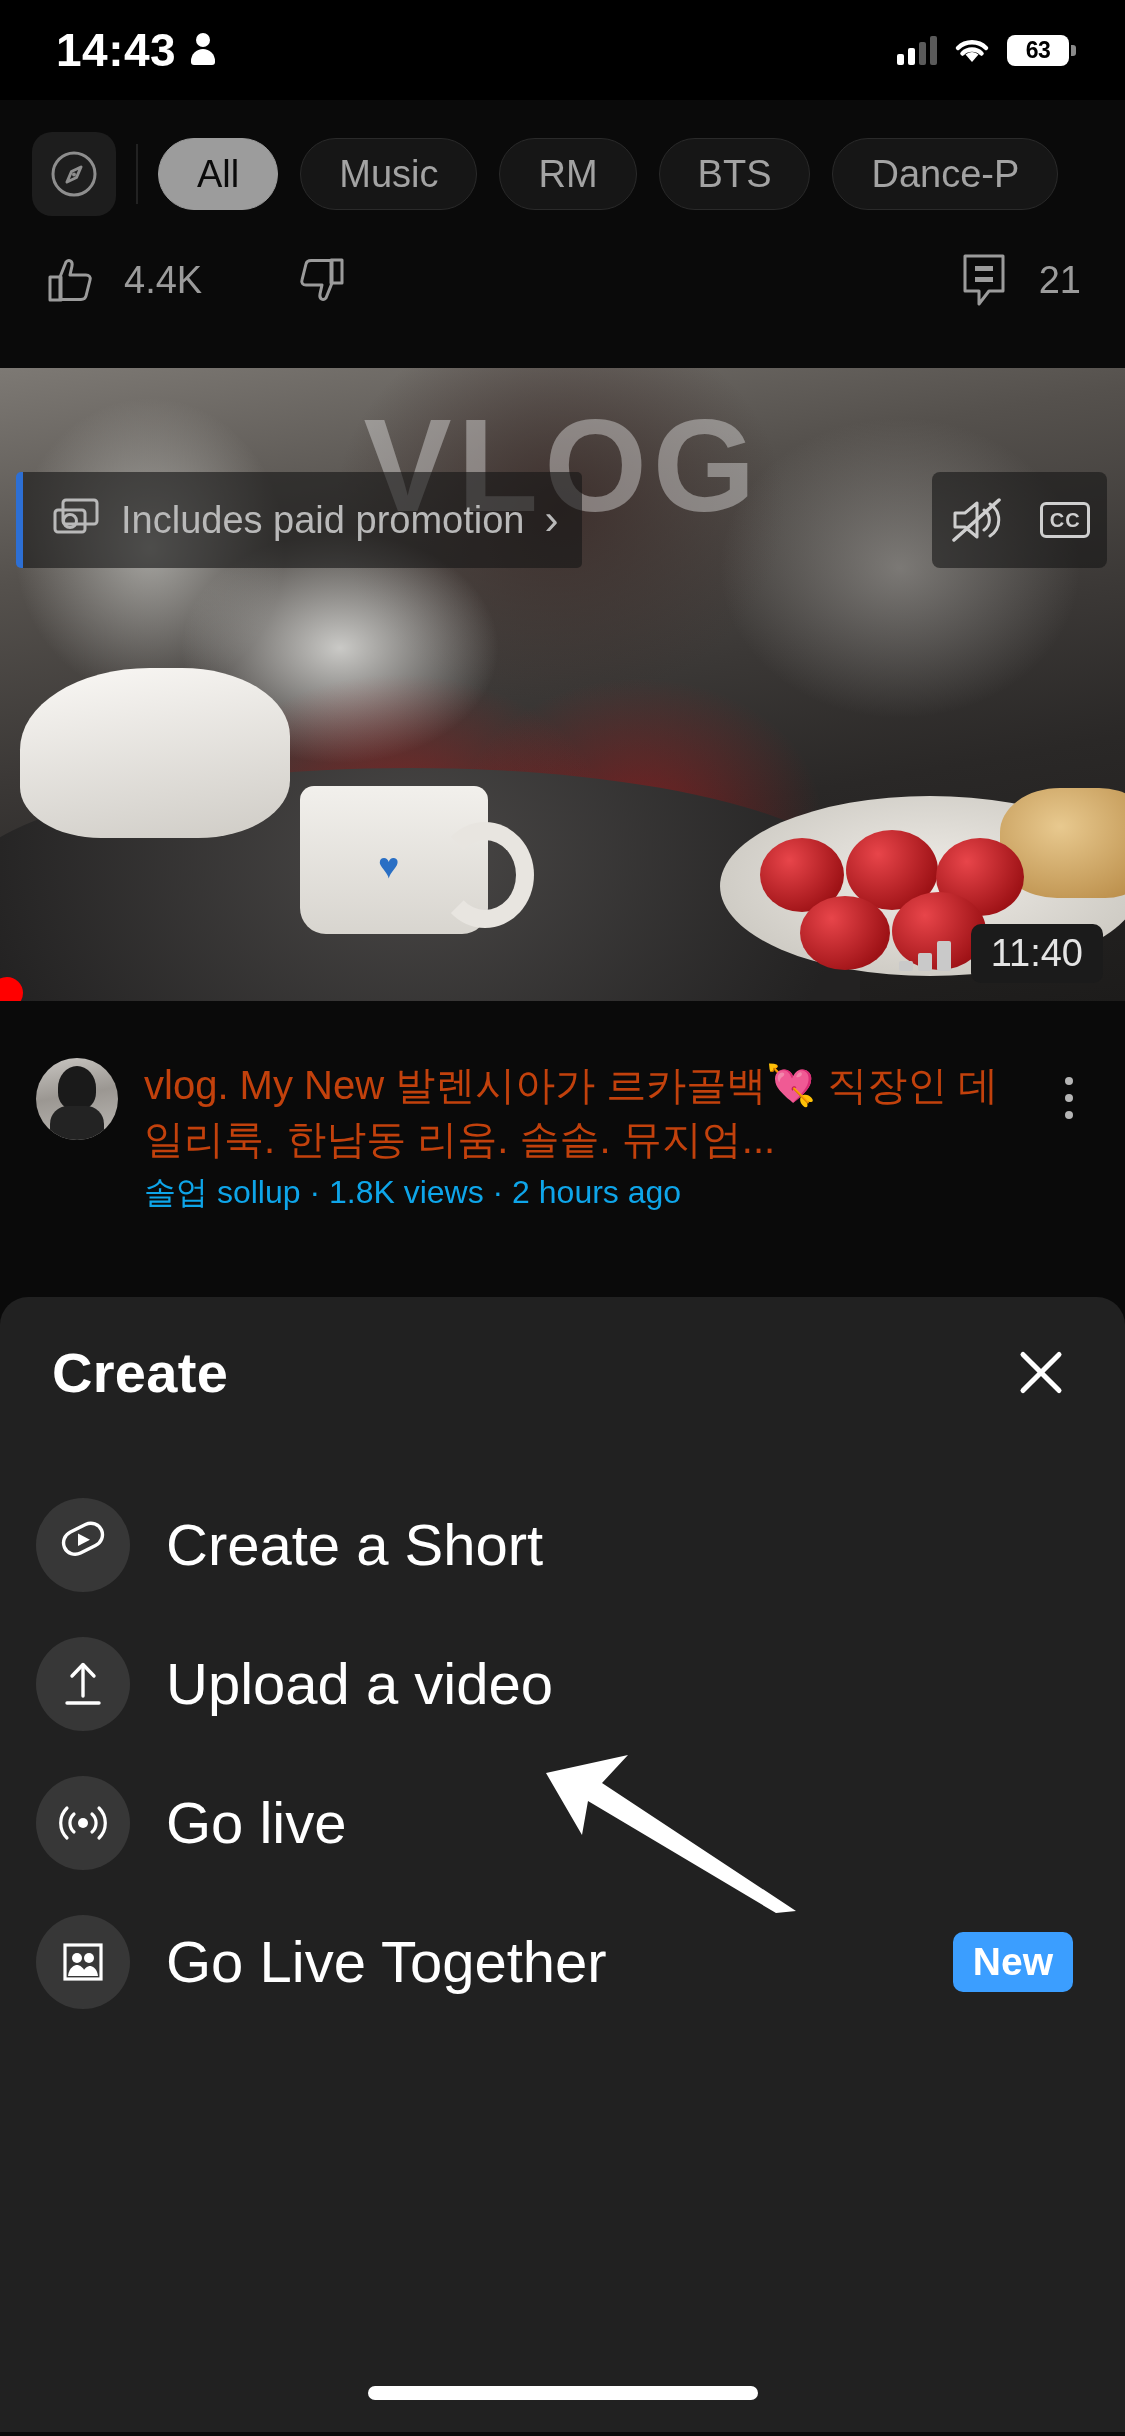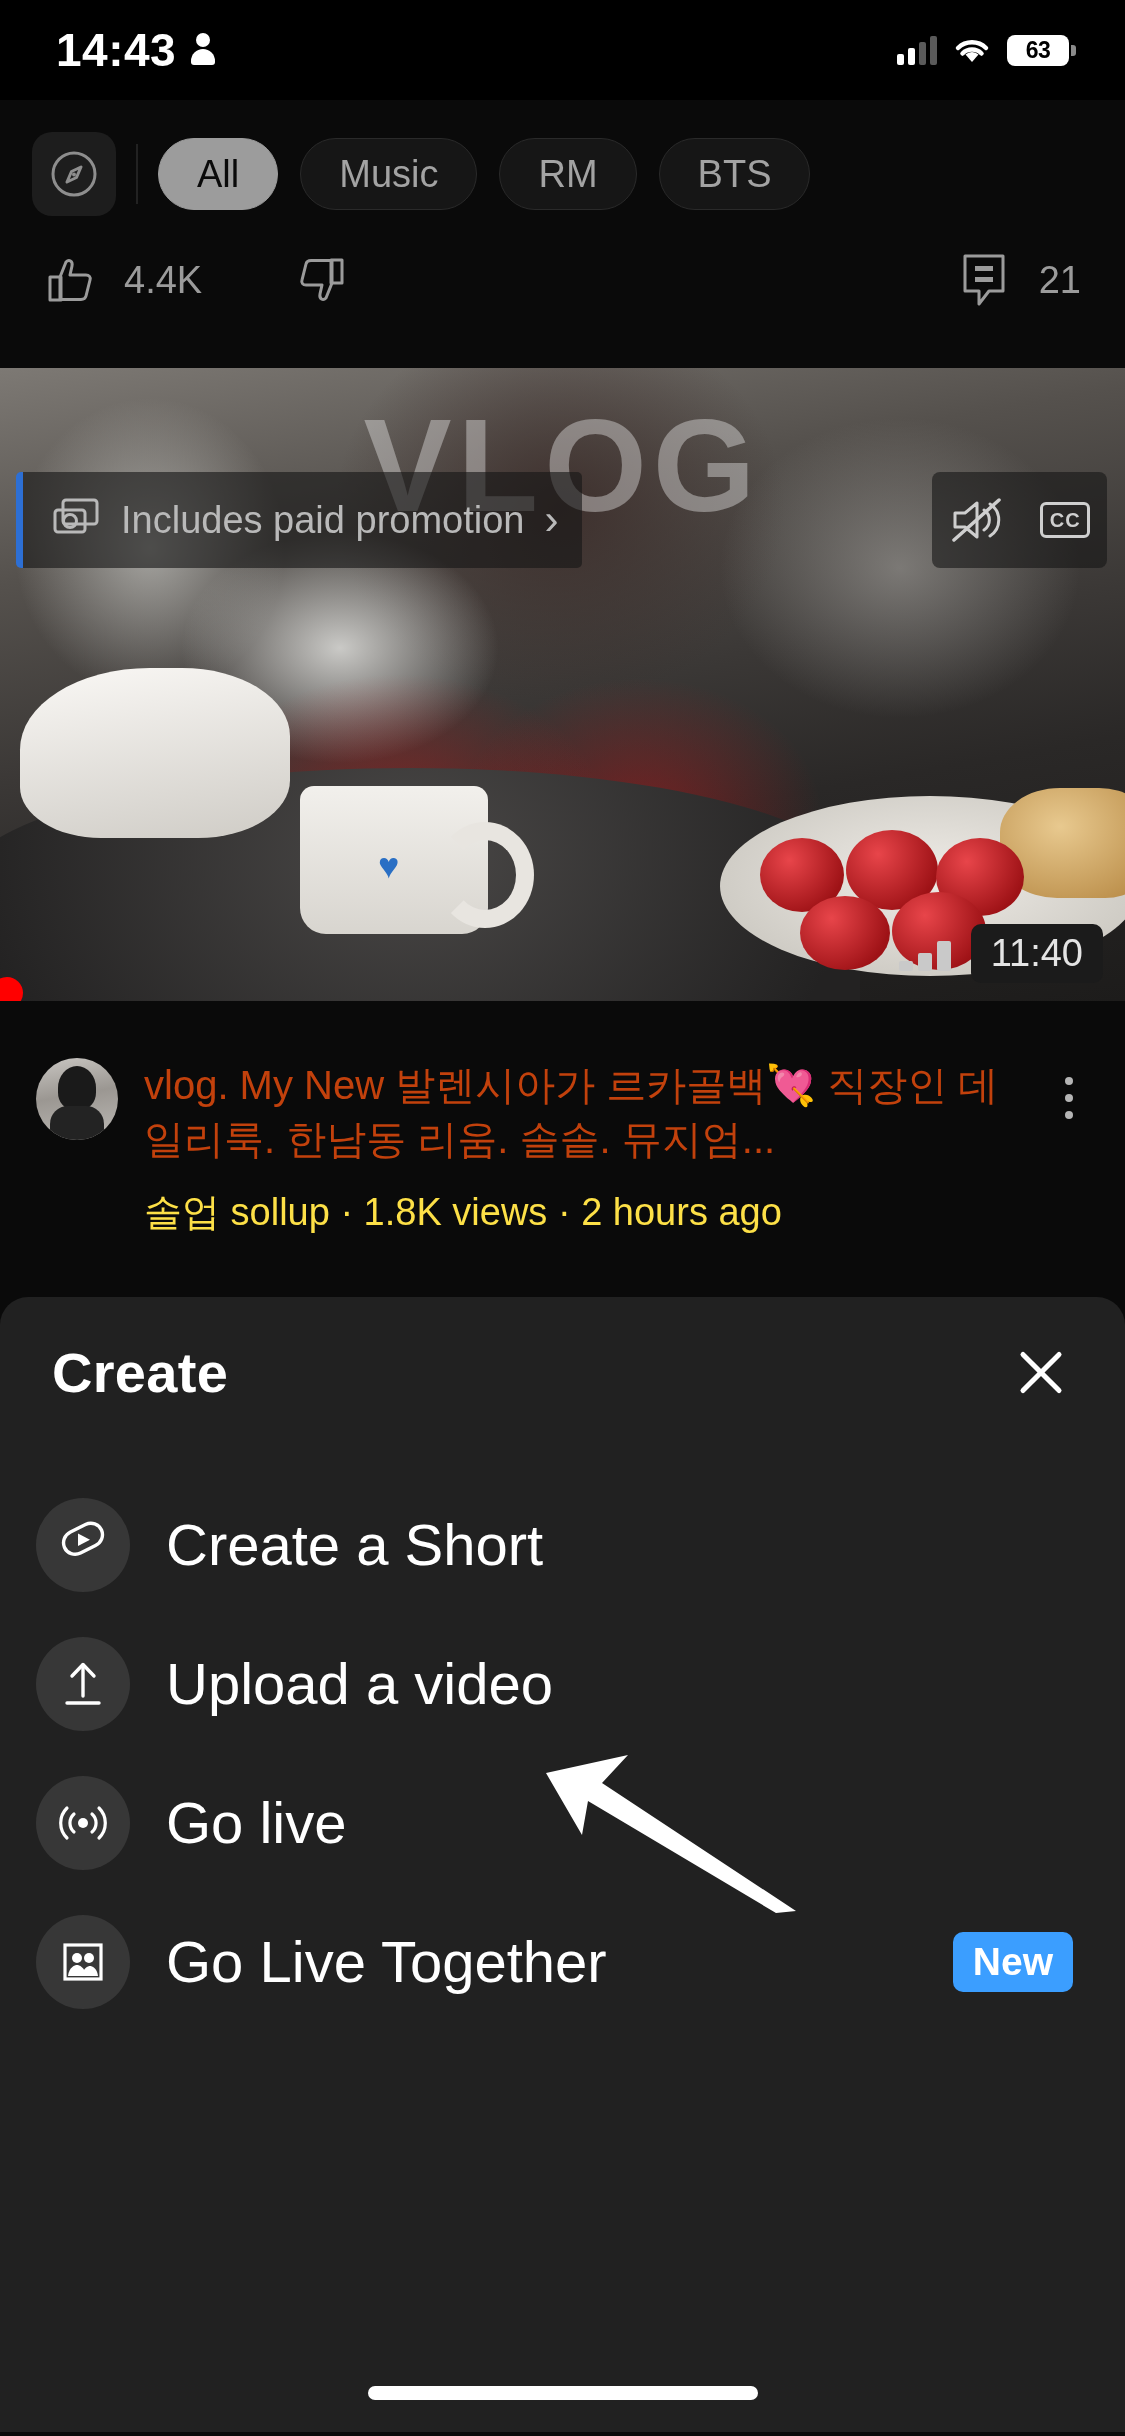--- a/index.html
+++ b/index.html
@@ -214,21 +214,21 @@
   }
   .avatar::after {
     content:""; position:absolute; left:14px; bottom:-6px;
     width:54px; height:40px; background:#232323; border-radius:18px 18px 0 0;
   }
   .meta-text { flex:1; padding-left:26px; padding-right:10px; }
   .meta-title {
     color:#c2410c; font-size:40px; line-height:1.36;
     max-height:118px; overflow:hidden;
   }
-  .meta-sub { color:#fde047; font-size:38px; margin-top:20px; }
+  .meta-sub { color:#0ea5e9; font-size:32px; margin-top:4px; }
   .meta-kebab {
     flex:0 0 auto; width:56px; height:80px;
     display:flex; flex-direction:column; align-items:center;
     justify-content:center; gap:9px;
   }
   .meta-kebab i { display:block; width:8px; height:8px; border-radius:50%; background:#b5b5b5; }
 
   
   .sheet {
     position:absolute; left:0; bottom:4px; width:1125px; height:1135px;
@@ -323,20 +323,23 @@
         <span>All</span>
       </div>
     <div class="chip">
         <span>Music</span>
       </div>
     <div class="chip">
         <span>RM</span>
       </div>
     <div class="chip">
         <span>BTS</span>
+      </div>
+    <div class="chip">
+        <span>Dance-P</span>
       </div>
   </div>
 
   <div class="actionbar">
     <div class="act">
       <svg width="54" height="54" viewBox="0 0 54 54">
         <path d="M16 24 L22 9 C25 6 29 8 28 13 L26 22 L42 22 C45 22 47 24 46 27 L42 43 C41.4 45.5 39.5 46.5 37 46.5 L16 46.5 Z" fill="none" stroke="#9b9b9b" stroke-width="3" stroke-linejoin="round"></path>
         <rect x="6" y="24" width="11" height="23" fill="none" stroke="#9b9b9b" stroke-width="3" stroke-linejoin="round"></rect>
       </svg>
       <span class="act-count">4.4K</span>

